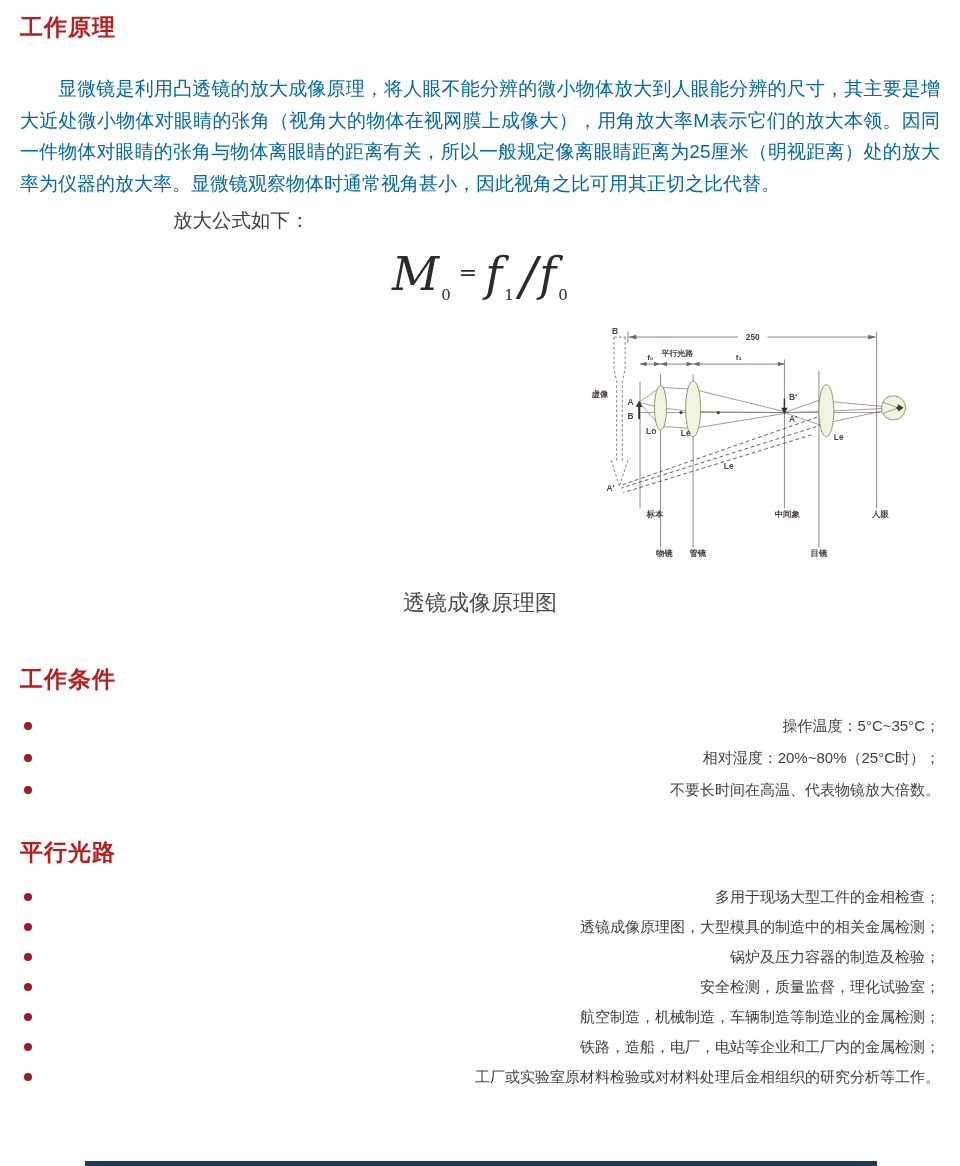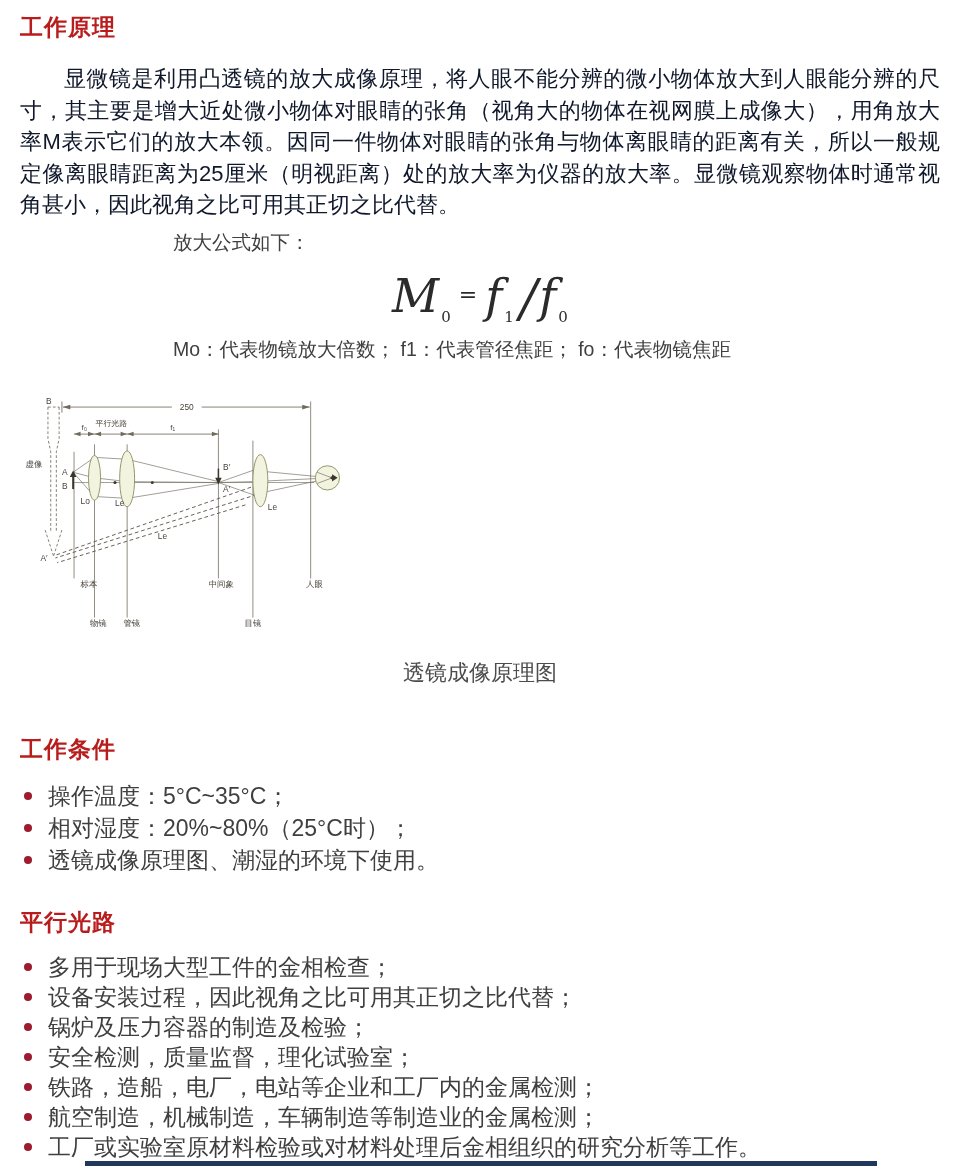--- a/index.html
+++ b/index.html
@@ -6,40 +6,40 @@
   body{
     width:960px;height:1166px;position:relative;overflow:hidden;
     background:#ffffff;
     font-family:"Liberation Sans","DejaVu Sans",sans-serif;
   }
   .page{padding:12px 20px 0;}
   .sec-heading{
     margin:0;font-size:23px;font-weight:700;color:#b91c1c;letter-spacing:1px;
   }
   .body-par{
-    margin:20px 0 0;font-size:22px;line-height:31.5px;color:#0f172a;
+    margin:30px 0 0;font-size:19px;line-height:31.5px;color:#0369a1;
     text-align:justify;text-indent:2em;
   }
   .formula-intro{margin:8px 0 0 153px;font-size:19.5px;color:#3f3f3f;}
   .formula-row{text-align:center;margin-top:4px;height:70px;line-height:70px;}
   .fm-var{font-family:"DejaVu Serif",serif;font-style:italic;font-size:46px;color:#2b2b2b;}
   .fm-sub{font-family:"DejaVu Serif",serif;font-size:15px;color:#2b2b2b;vertical-align:-10px;margin-left:2px;}
   .fm-eq{font-family:"DejaVu Serif",serif;font-size:22px;color:#2b2b2b;margin:0 8px;vertical-align:10px;}
   .fm-slash{font-family:"DejaVu Serif",serif;font-style:italic;font-size:52px;color:#2b2b2b;vertical-align:-4px;margin:0 2px 0 6px;}
   .formula-legend{margin:6px 0 0 153px;font-size:19.5px;color:#3f3f3f;}
-  .diagram-wrap{margin-top:29px;text-align:left;}
+  .diagram-wrap{margin-top:14px;text-align:right;font-weight:bold;}
   .diagram-wrap svg{width:354px;height:250px;}
   .diagram-caption{margin:12px 0 0;text-align:center;font-size:22px;color:#4c4c4c;}
   .sec-conditions{margin-top:46px;}
   .sec-applications{margin-top:36px;}
   ul.bullets{list-style:none;margin:20px 0 0;padding:0;}
   .sec-applications ul.bullets{margin-top:18px;}
   ul.bullets li{
     position:relative;padding-left:28px;margin:0 0 10px;
-    font-size:23px;line-height:22px;color:#3f3f3f;
+    font-size:15px;line-height:22px;color:#3f3f3f;text-align:right;
   }
   .sec-applications ul.bullets li{margin-bottom:8px;}
   .dot{position:absolute;left:4px;top:7px;width:8px;height:8px;border-radius:50%;background:#9c1b2e;}
   .bottom-bar{position:absolute;bottom:0;left:85px;width:792px;height:5px;background:#22375c;}
   
   .dl{stroke:#8a8578;stroke-width:1;fill:none;}
   .ray{stroke:#6f6a5c;stroke-width:0.7;fill:none;}
   .dash{stroke:#6f6a5c;stroke-width:0.9;fill:none;stroke-dasharray:3,2.2;}
   .dash2{stroke:#5c574b;stroke-width:1;fill:none;stroke-dasharray:4,3;}
   .lens{fill:#f2f4df;stroke:#8f8f62;stroke-width:1;}
@@ -57,21 +57,20 @@
   <h2 class="sec-heading">工作原理</h2>
 
   <p class="body-par">显微镜是利用凸透镜的放大成像原理，将人眼不能分辨的微小物体放大到人眼能分辨的尺寸，其主要是增大近处微小物体对眼睛的张角（视角大的物体在视网膜上成像大），用角放大率M表示它们的放大本领。因同一件物体对眼睛的张角与物体离眼睛的距离有关，所以一般规定像离眼睛距离为25厘米（明视距离）处的放大率为仪器的放大率。显微镜观察物体时通常视角甚小，因此视角之比可用其正切之比代替。</p>
 
   <div class="formula-intro">放大公式如下：</div>
 
   <div class="formula-row">
     <span class="fm-var">M</span><span class="fm-sub">0</span><span class="fm-eq">=</span><span class="fm-var">f</span><span class="fm-sub">1</span><span class="fm-slash">/</span><span class="fm-var">f</span><span class="fm-sub">0</span>
   </div>
 
-  <div class="formula-legend">Mo：代表物镜放大倍数；  f1：代表管径焦距；  fo：代表物镜焦距</div>
 
   <div class="diagram-wrap">
     <svg viewBox="0 0 380 268">
 
       <g>
         <line class="dim" x1="45" y1="10" x2="45" y2="22"></line>
         <line class="dim" x1="46" y1="16" x2="163" y2="16"></line>
         <line class="dim" x1="195" y1="16" x2="311" y2="16"></line>
         <polygon class="dimhead" points="46,16 54,13.4 54,18.6"></polygon>
         <polygon class="dimhead" points="311,16 303,13.4 303,18.6"></polygon>
@@ -175,32 +174,32 @@
     </svg>
   </div>
 
   <p class="diagram-caption">透镜成像原理图</p>
 
   <div class="sec-conditions">
     <h2 class="sec-heading">工作条件</h2>
     <ul class="bullets">
       <li><span class="dot"></span><span>操作温度：5°C~35°C；</span></li>
       <li><span class="dot"></span><span>相对湿度：20%~80%（25°C时）；</span></li>
-      <li><span class="dot"></span><span>透镜成像原理图、潮湿的环境下使用。</span></li>
+      <li><span class="dot"></span><span>不要长时间在高温、代表物镜放大倍数。</span></li>
     </ul>
   </div>
 
   <div class="sec-applications">
     <h2 class="sec-heading">平行光路</h2>
     <ul class="bullets">
       <li><span class="dot"></span><span>多用于现场大型工件的金相检查；</span></li>
-      <li><span class="dot"></span><span>设备安装过程，因此视角之比可用其正切之比代替；</span></li>
+      <li><span class="dot"></span><span>透镜成像原理图，大型模具的制造中的相关金属检测；</span></li>
       <li><span class="dot"></span><span>锅炉及压力容器的制造及检验；</span></li>
       <li><span class="dot"></span><span>安全检测，质量监督，理化试验室；</span></li>
+      <li><span class="dot"></span><span>航空制造，机械制造，车辆制造等制造业的金属检测；</span></li>
       <li><span class="dot"></span><span>铁路，造船，电厂，电站等企业和工厂内的金属检测；</span></li>
-      <li><span class="dot"></span><span>航空制造，机械制造，车辆制造等制造业的金属检测；</span></li>
       <li><span class="dot"></span><span>工厂或实验室原材料检验或对材料处理后金相组织的研究分析等工作。</span></li>
     </ul>
   </div>
 
 </div>
 
 <div class="bottom-bar"></div>
 
 </body></html>

